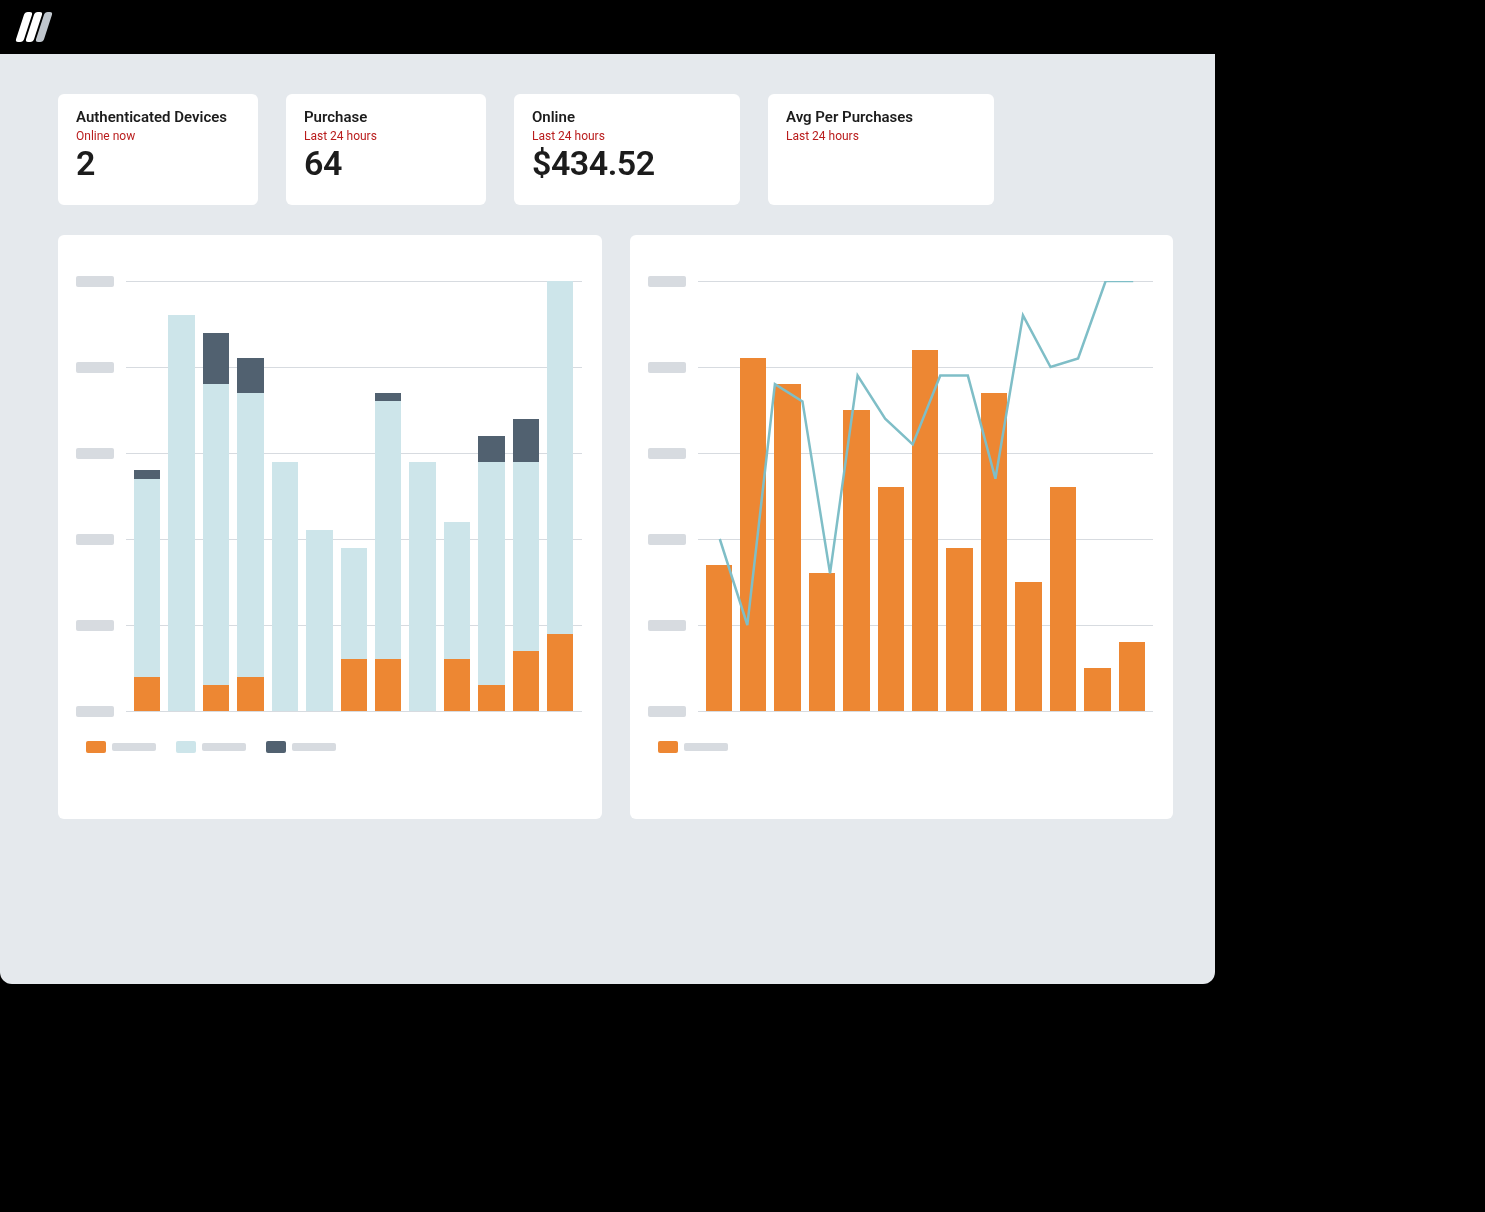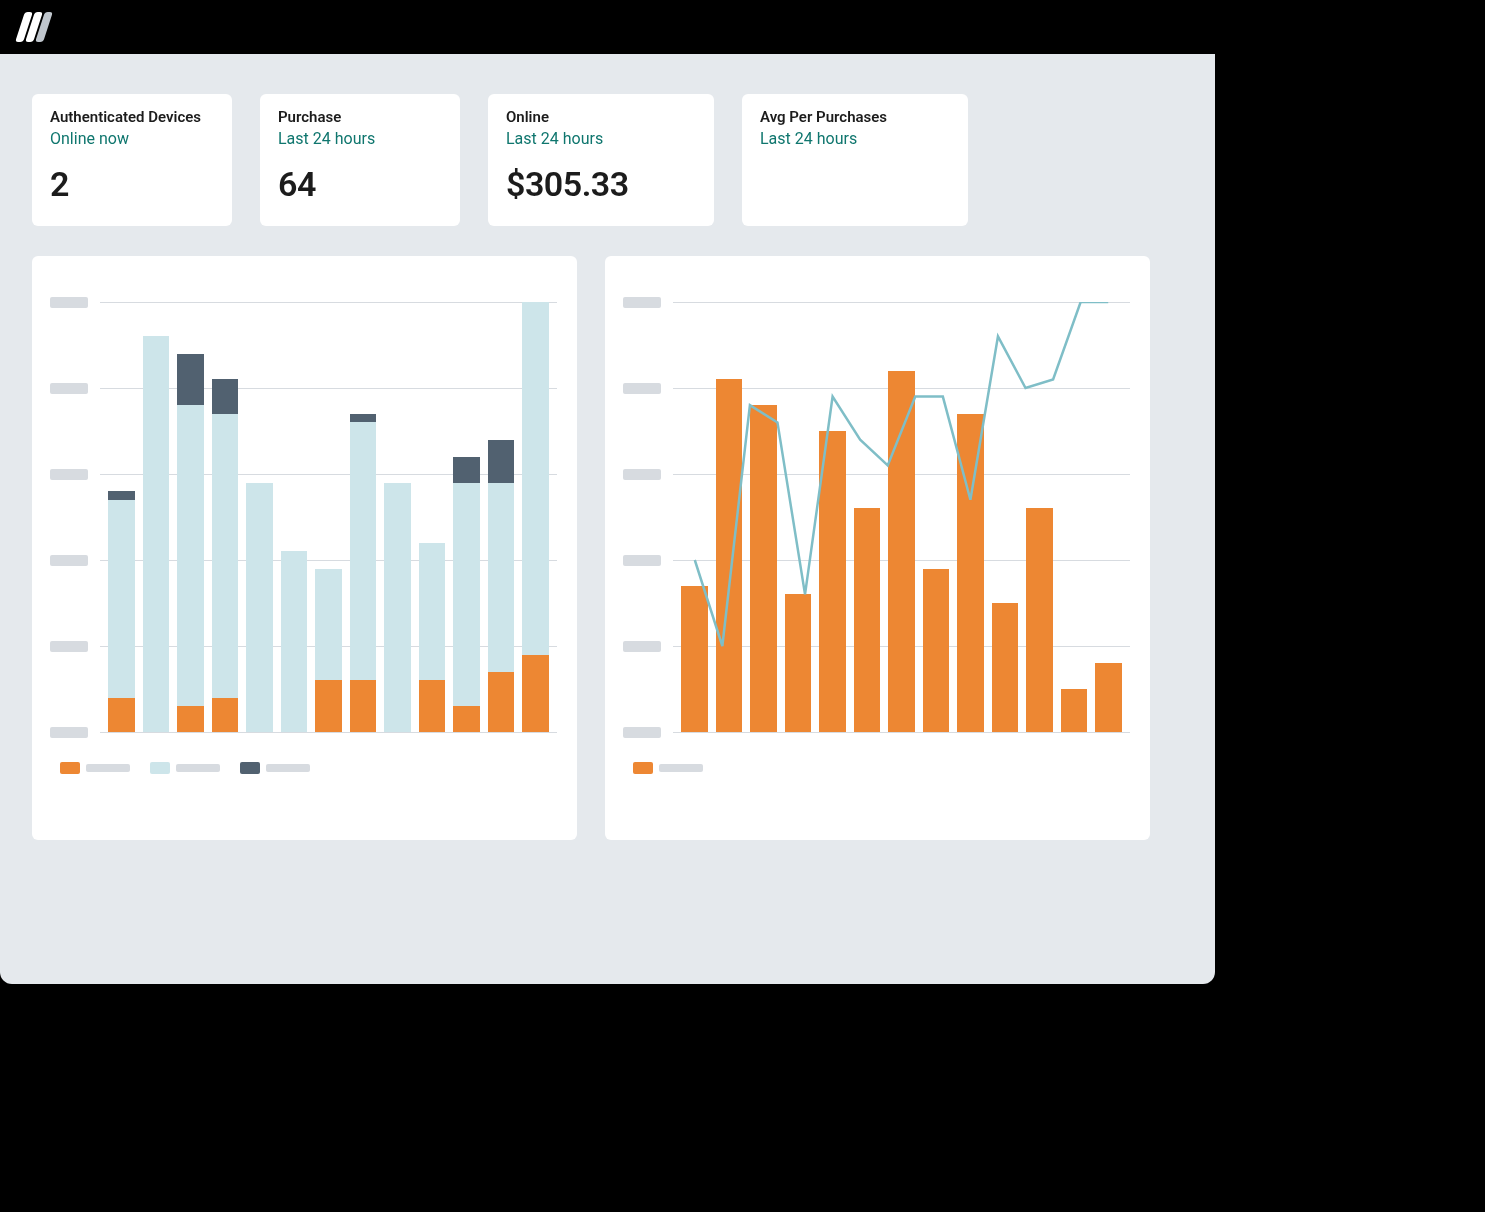--- a/index.html
+++ b/index.html
@@ -38,44 +38,44 @@
   width: 8px;
   height: 100%;
   border-radius: 3px;
 }
 .logo span:nth-child(1){ background:#fff; }
 .logo span:nth-child(2){ background:#fff; }
 .logo span:nth-child(3){ background:#bfc5cc; }
 .content {
   background: #e5e9ed;
   height: 1036px;
-  padding: 40px 42px 0 32px;
+  padding: 40px 42px 0 58px;
 }
 .cards {
   display: flex;
   gap: 28px;
   margin-bottom: 30px;
 }
 .card {
   background: #fff;
   border-radius: 6px;
   padding: 14px 18px 22px 18px;
   width: 200px;
 }
 .card.w2 { width: 226px; }
 .card-title {
   font-size: 15px;
   font-weight: 600;
   color: #1c1c1c;
   margin-bottom: 3px;
 }
 .card-sub {
-  font-size: 16px;
-  color: #0f766e;
-  margin-bottom: 16px;
+  font-size: 12px;
+  color: #b91c1c;
+  margin-bottom: 0;
 }
 .card-val {
   font-size: 34px;
   font-weight: 600;
   color: #1c1c1c;
   letter-spacing: -0.5px;
 }
 .charts {
   display: flex;
   gap: 28px;
@@ -177,21 +177,21 @@
         <div class="card-val">2</div>
       </div>
       <div class="card">
         <div class="card-title">Purchase</div>
         <div class="card-sub">Last 24 hours</div>
         <div class="card-val">64</div>
       </div>
       <div class="card w2">
         <div class="card-title">Online</div>
         <div class="card-sub">Last 24 hours</div>
-        <div class="card-val">$305.33</div>
+        <div class="card-val">$434.52</div>
       </div>
       <div class="card w2">
         <div class="card-title">Avg Per Purchases</div>
         <div class="card-sub">Last 24 hours</div>
       </div>
     </div>
 
     <div class="charts">
 
       <div class="chart-card">

